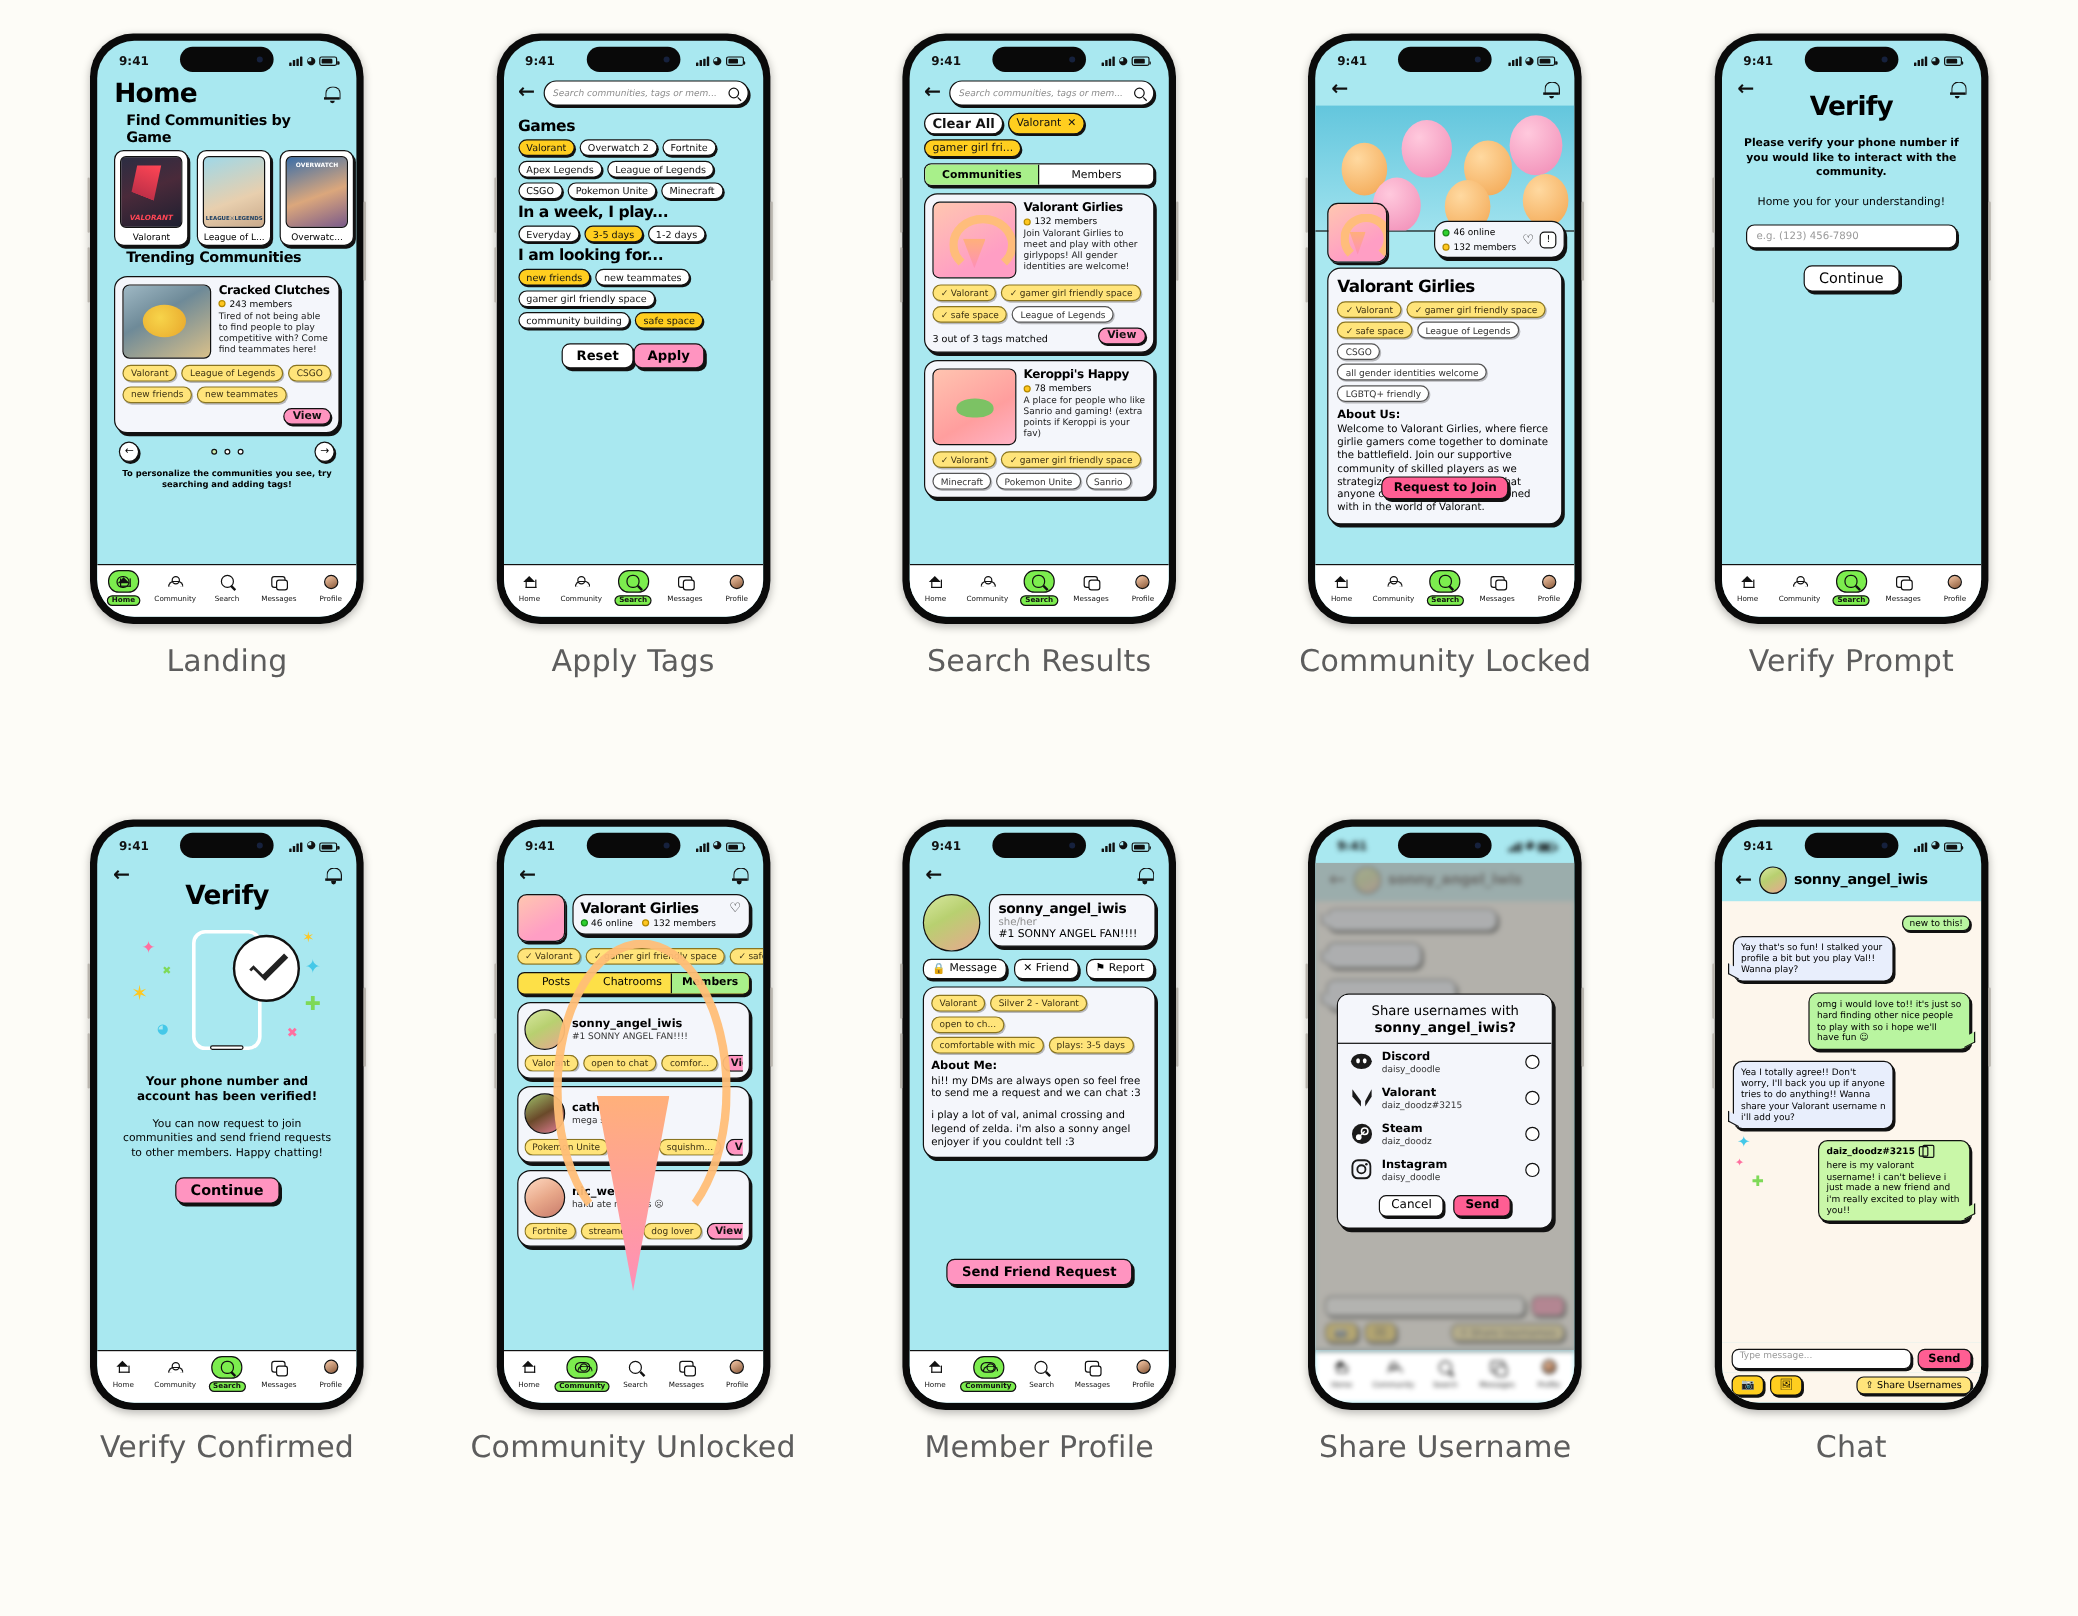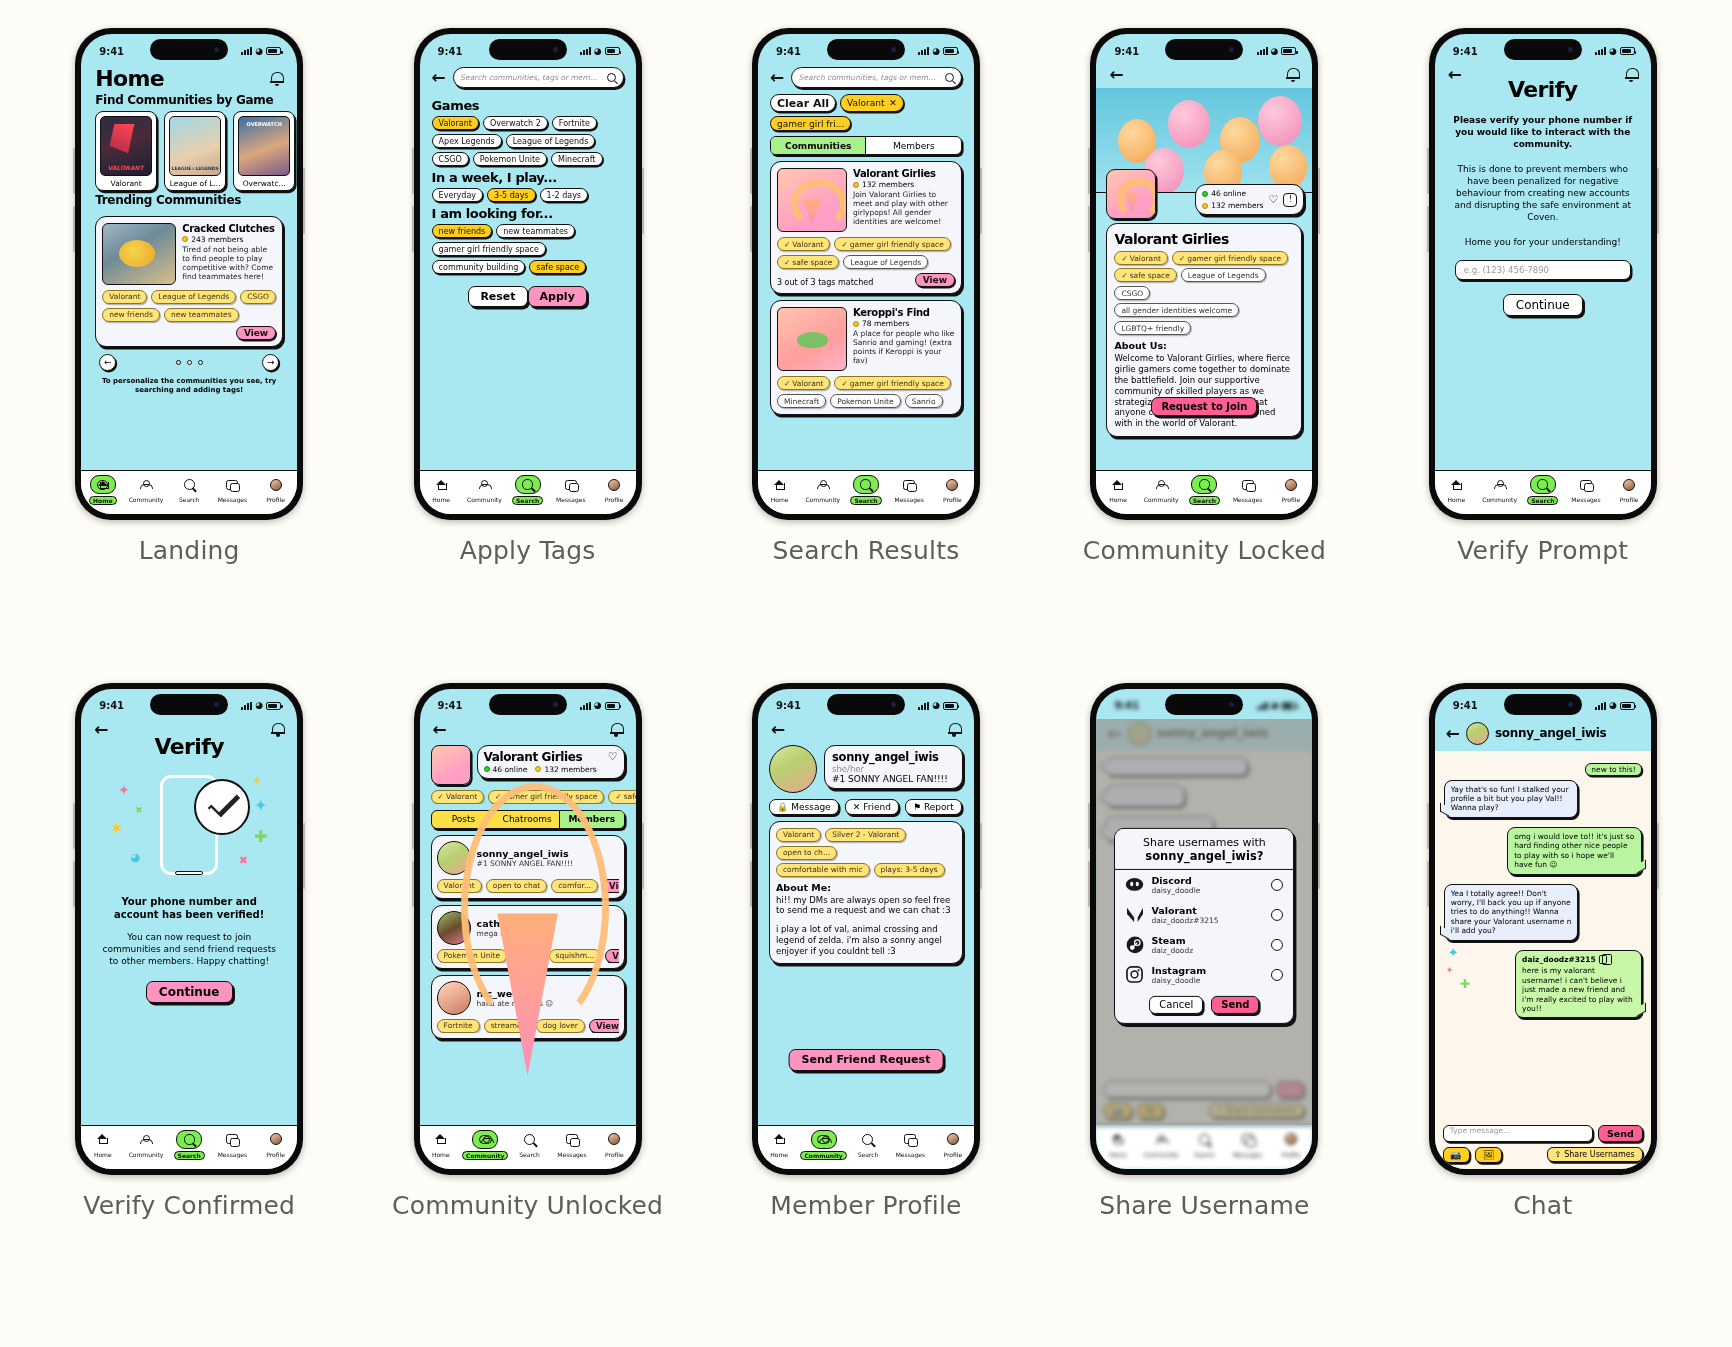--- a/index.html
+++ b/index.html
@@ -131,21 +131,21 @@
   .i-comm::after { content:""; position:absolute; left:1px; bottom:0; width:11px; height:4px; border:1.3px solid #111; border-bottom:none; border-radius:6px 6px 0 0; }
   .i-srch { width:11px; height:11px; border:1.5px solid #111; border-radius:50%; position:relative; }
   .i-srch::after { content:""; position:absolute; right:-3.5px; bottom:-1.5px; width:5px; height:1.5px; background:#111; transform:rotate(45deg); }
   .i-msg { width:12px; height:10px; border:1.3px solid #111; border-radius:2.5px; position:relative; }
   .i-msg::after { content:""; position:absolute; left:3px; top:2.5px; width:8px; height:7px; border:1.3px solid #111; border-radius:2.5px; background:#fff; }
   .i-prof { width:12px; height:12px; border-radius:50%; background:linear-gradient(150deg,#f7c9a8,#8a5a3a); border:1.2px solid #111; }
 
   
   .s1-head { padding:2px 14px 0; display:flex; justify-content:space-between; align-items:center; }
   .s1-title { font-size:22px; font-weight:bold; letter-spacing:-.6px; }
-  .sec-h { font-size:12px; font-weight:bold; padding:2px 14px 4px; letter-spacing:-.3px; }
+  .sec-h { font-size:12px; font-weight:bold; padding:2px 24px 4px; letter-spacing:-.3px; }
   .game-row { display:flex; gap:7px; padding:0 0 0 14px; }
   .game-card {
     width:62px; flex:0 0 62px; background:#fff; border:1.4px solid #111; border-radius:8px;
     box-shadow:1.6px 2.2px 0 #111; padding:4px 4px 2px; text-align:center;
   }
   .game-img { width:100%; height:60px; border-radius:5px; border:1px solid #111; overflow:hidden; position:relative; }
   .game-name { font-size:7.5px; margin-top:2.5px; }
   .g-val { background:linear-gradient(160deg,#2b2d42 0%,#4a2a3a 45%,#1d1f30 100%); }
   .g-val::after { content:"VALORANT"; position:absolute; bottom:4px; left:0; right:0; text-align:center; color:#ff4655; font-size:6px; font-weight:bold; font-style:italic; }
   .g-val::before { content:""; position:absolute; left:18%; top:12%; width:40%; height:70%; background:linear-gradient(200deg,#ff4655 0%,#c03048 60%,transparent 61%); transform:skewX(-12deg); }
@@ -601,21 +601,21 @@
             <div style="display:flex;align-items:center;margin-top:4px">
               <span class="match">3 out of 3 tags matched</span>
               <span class="pill pink" style="margin-left:auto;font-size:9px;padding:1px 7px">View</span>
             </div>
           </div>
 
           <div class="card res-card">
             <div class="res-top">
               <div class="res-img img-frog"></div>
               <div style="flex:1">
-                <div class="trend-name">Keroppi's Find</div>
+                <div class="trend-name">Keroppi's Happy</div>
                 <div class="meta">
                     <span class="dot-y"></span>
                   <span>78 members</span>
                   </div>
                 <div class="desc">A place for people who like Sanrio and gaming! (extra points if Keroppi is your fav)</div>
               </div>
             </div>
             <div class="chips" style="margin-top:5px">
               <span class="pill tag">✓ <span>Valorant</span></span>
               <span class="pill tag">✓ <span>gamer girl friendly space</span></span>
@@ -800,21 +800,20 @@
         </div>
         <div class="body">
           <div style="display:flex;justify-content:space-between;align-items:center;padding:2px 13px 0">
             <span class="back">←</span>
             <div class="bell">
                 <i></i>
               </div>
           </div>
           <div class="vtitle" style="margin-top:-6px">Verify</div>
           <div class="vtext b" style="margin-top:12px">Please verify your phone number if you would like to interact with the community.</div>
-          <div class="vtext" style="margin-top:13px">This is done to prevent members who have been penalized for negative behaviour from creating new accounts and disrupting the safe environment at Coven.</div>
           <div class="vtext" style="margin-top:13px">Home you for your understanding!</div>
           <div class="phone-input">
             <span>e.g. (123) 456-7890</span>
           </div>
           <div class="vbtn">Continue</div>
         </div>
         <div class="tabbar">
           <div class="tab">
               <div class="ic">
                 <span class="i-home"></span>

